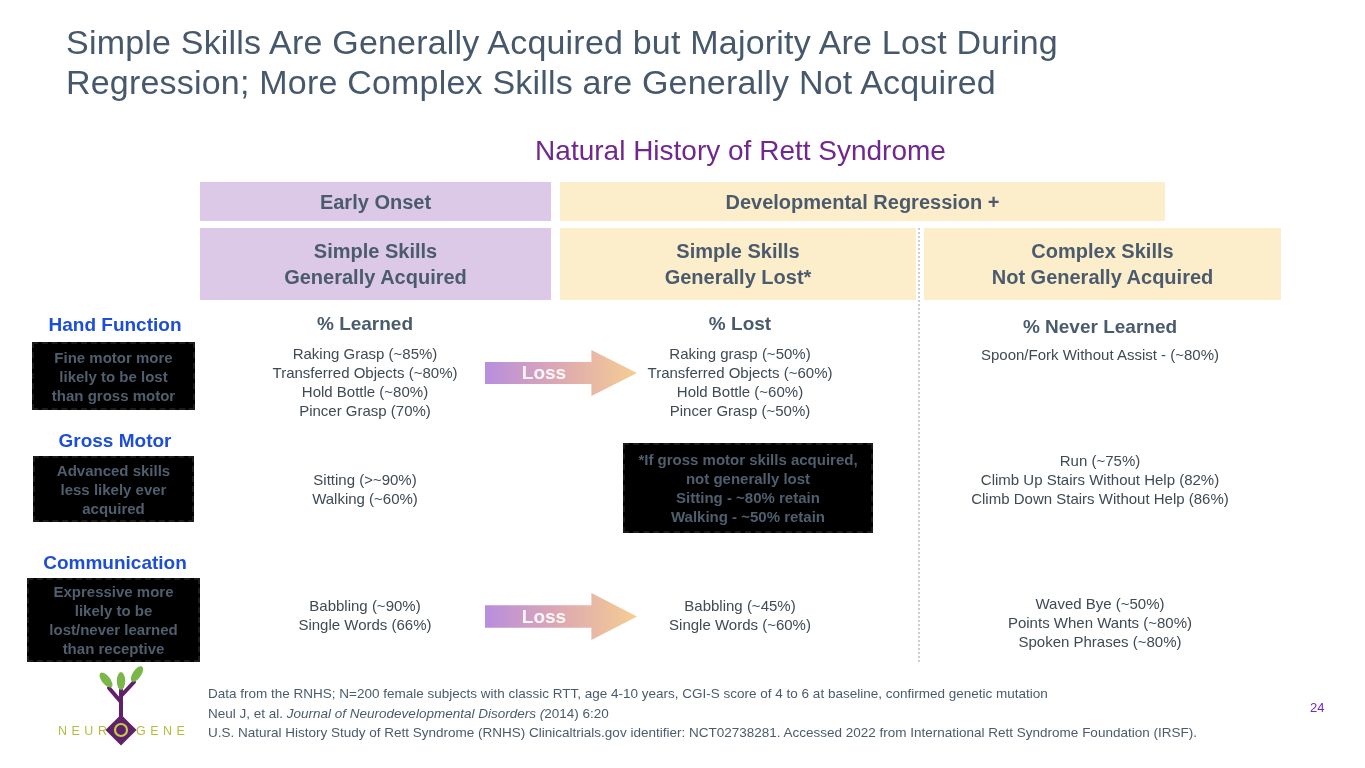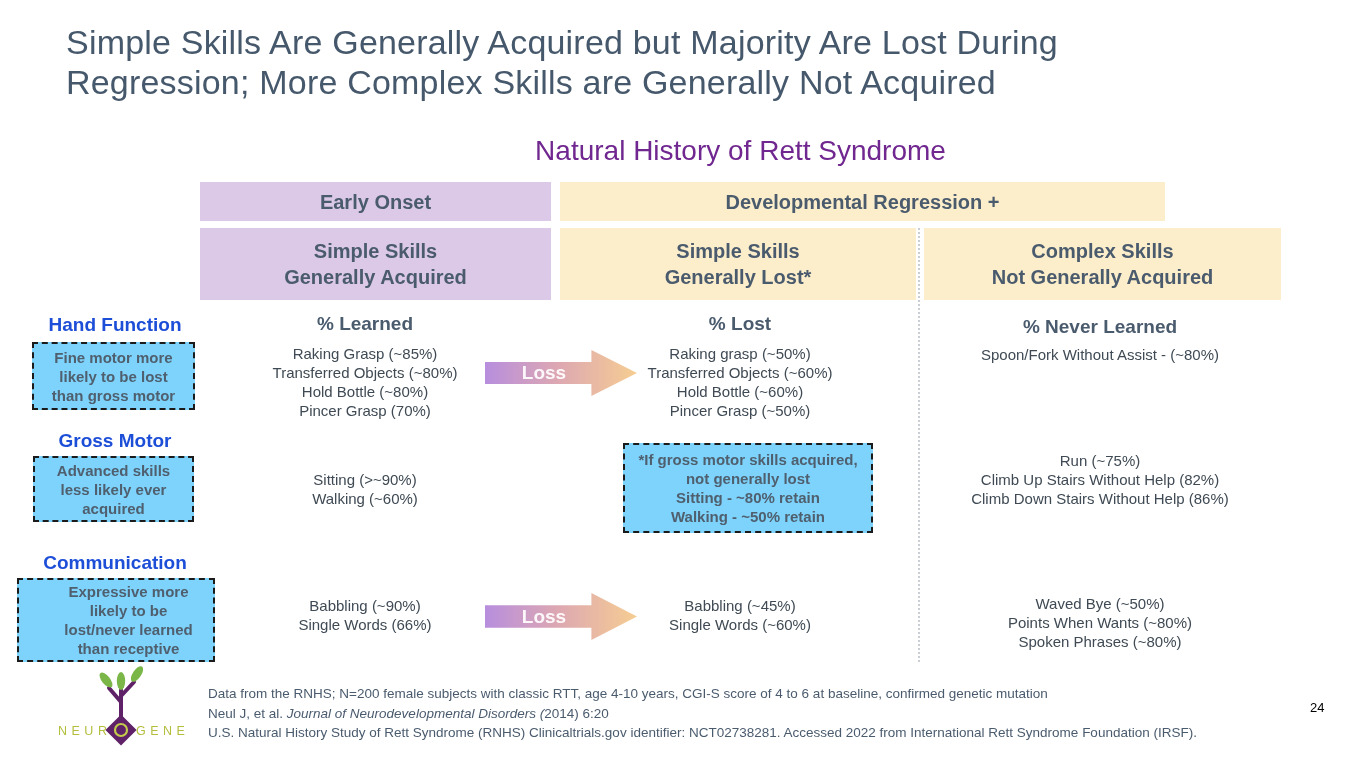--- a/index.html
+++ b/index.html
@@ -27,40 +27,40 @@
   .divider{
     left:918px;top:228px;height:434px;width:0;border-left:2px dotted #c9ced4;
   }
   .col-hdr{
     font-size:19px;font-weight:bold;color:#4a5b6e;text-align:center;
   }
   .cat-label{
     font-size:19px;font-weight:bold;color:#1d4ed8;text-align:center;
   }
   .note-box{
-    background:#7dd3fc;border:2px dashed #1b1b1b;
+    background:#000000;border:2px dashed #1b1b1b;
     font-size:15px;font-weight:bold;color:#4f5f6e;text-align:center;line-height:19px;
   }
   .cell-text{
     font-size:15px;line-height:19px;color:#3f4a54;text-align:center;
   }
   .arrow{
     background:linear-gradient(90deg,#b78ede 0%,#dda8b2 48%,#f6cd92 100%);
     clip-path:polygon(0% 26%,70% 26%,70% 0%,100% 50%,70% 100%,70% 74%,0% 74%);
     display:flex;align-items:center;justify-content:center;
   }
   .arrow-label{
     color:rgba(255,255,255,0.92);font-size:19px;font-weight:bold;padding-right:34px;
   }
   .footnotes{
     left:208px;top:684px;width:1140px;font-size:13.5px;line-height:19.5px;color:#4a5b6e;
   }
   .footnote-journal{font-style:italic;}
   .page-number{
-    left:1310px;top:700px;font-size:13px;color:#000000;
+    left:1310px;top:700px;font-size:13px;color:#6d28d9;
   }
   .logo{left:52px;top:660px;}
   .logo text{font-family:"Liberation Sans",sans-serif;font-size:12.5px;fill:#b4bd3c;letter-spacing:4.5px;}
 </style>
 </head>
 <body>
 
 <div id="slide">
 
   <div class="abs slide-title lines">Simple Skills Are Generally Acquired but Majority Are Lost During
@@ -109,21 +109,21 @@
 Walking (~60%)</div>
   <div class="abs note-box flexc lines" style="left:623px;top:443px;width:246px;height:86px;">*If gross motor skills acquired,
 not generally lost
 Sitting - ~80% retain
 Walking - ~50% retain</div>
   <div class="abs cell-text lines" style="left:940px;top:451px;width:320px;">Run (~75%)
 Climb Up Stairs Without Help (82%)
 Climb Down Stairs Without Help (86%)</div>
 
   <div class="abs cat-label" style="left:15px;top:552px;width:200px;">Communication</div>
-  <div class="abs note-box flexc lines" style="left:17px;top:578px;width:169px;height:80px;padding-left:25px;">Expressive more
+  <div class="abs note-box flexc lines" style="left:27px;top:578px;width:169px;height:80px;">Expressive more
 likely to be
 lost/never learned
 than receptive</div>
   <div class="abs cell-text lines" style="left:220px;top:596px;width:290px;">Babbling (~90%)
 Single Words (66%)</div>
   <div class="abs arrow" style="left:485px;top:593px;width:152px;height:47px;">
     <span class="arrow-label">Loss</span>
   </div>
   <div class="abs cell-text lines" style="left:595px;top:596px;width:290px;">Babbling (~45%)
 Single Words (~60%)</div>

